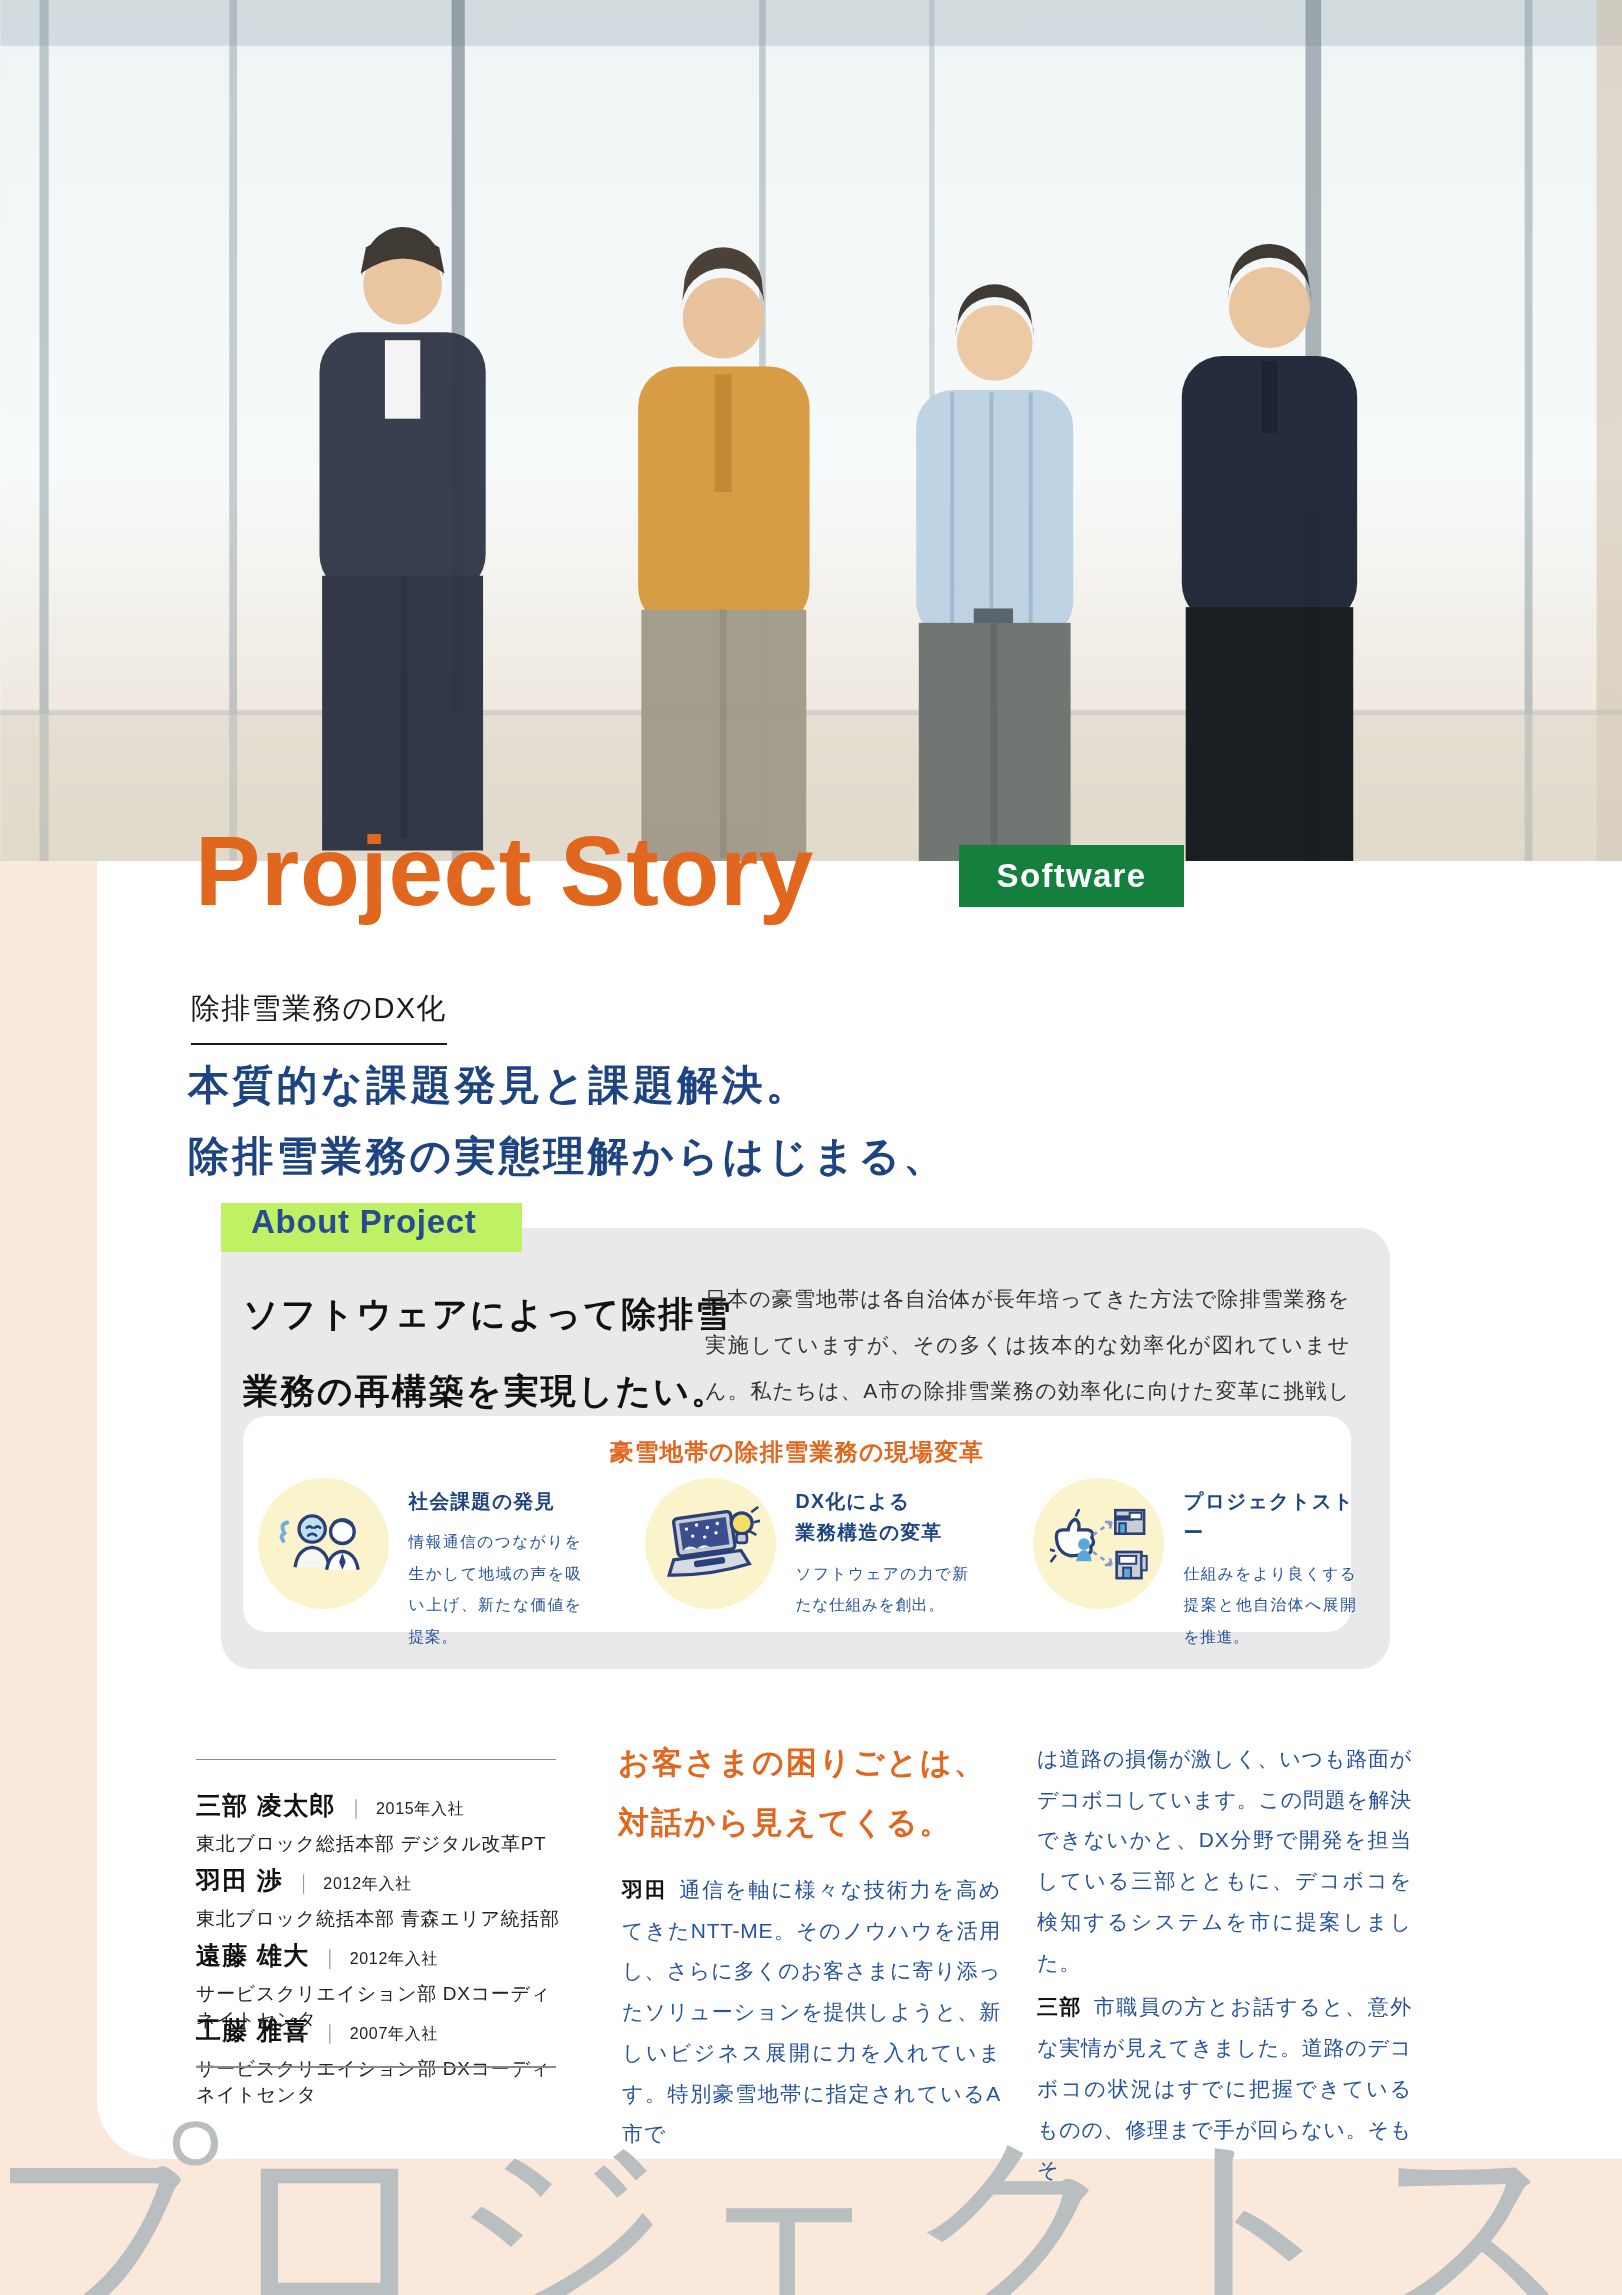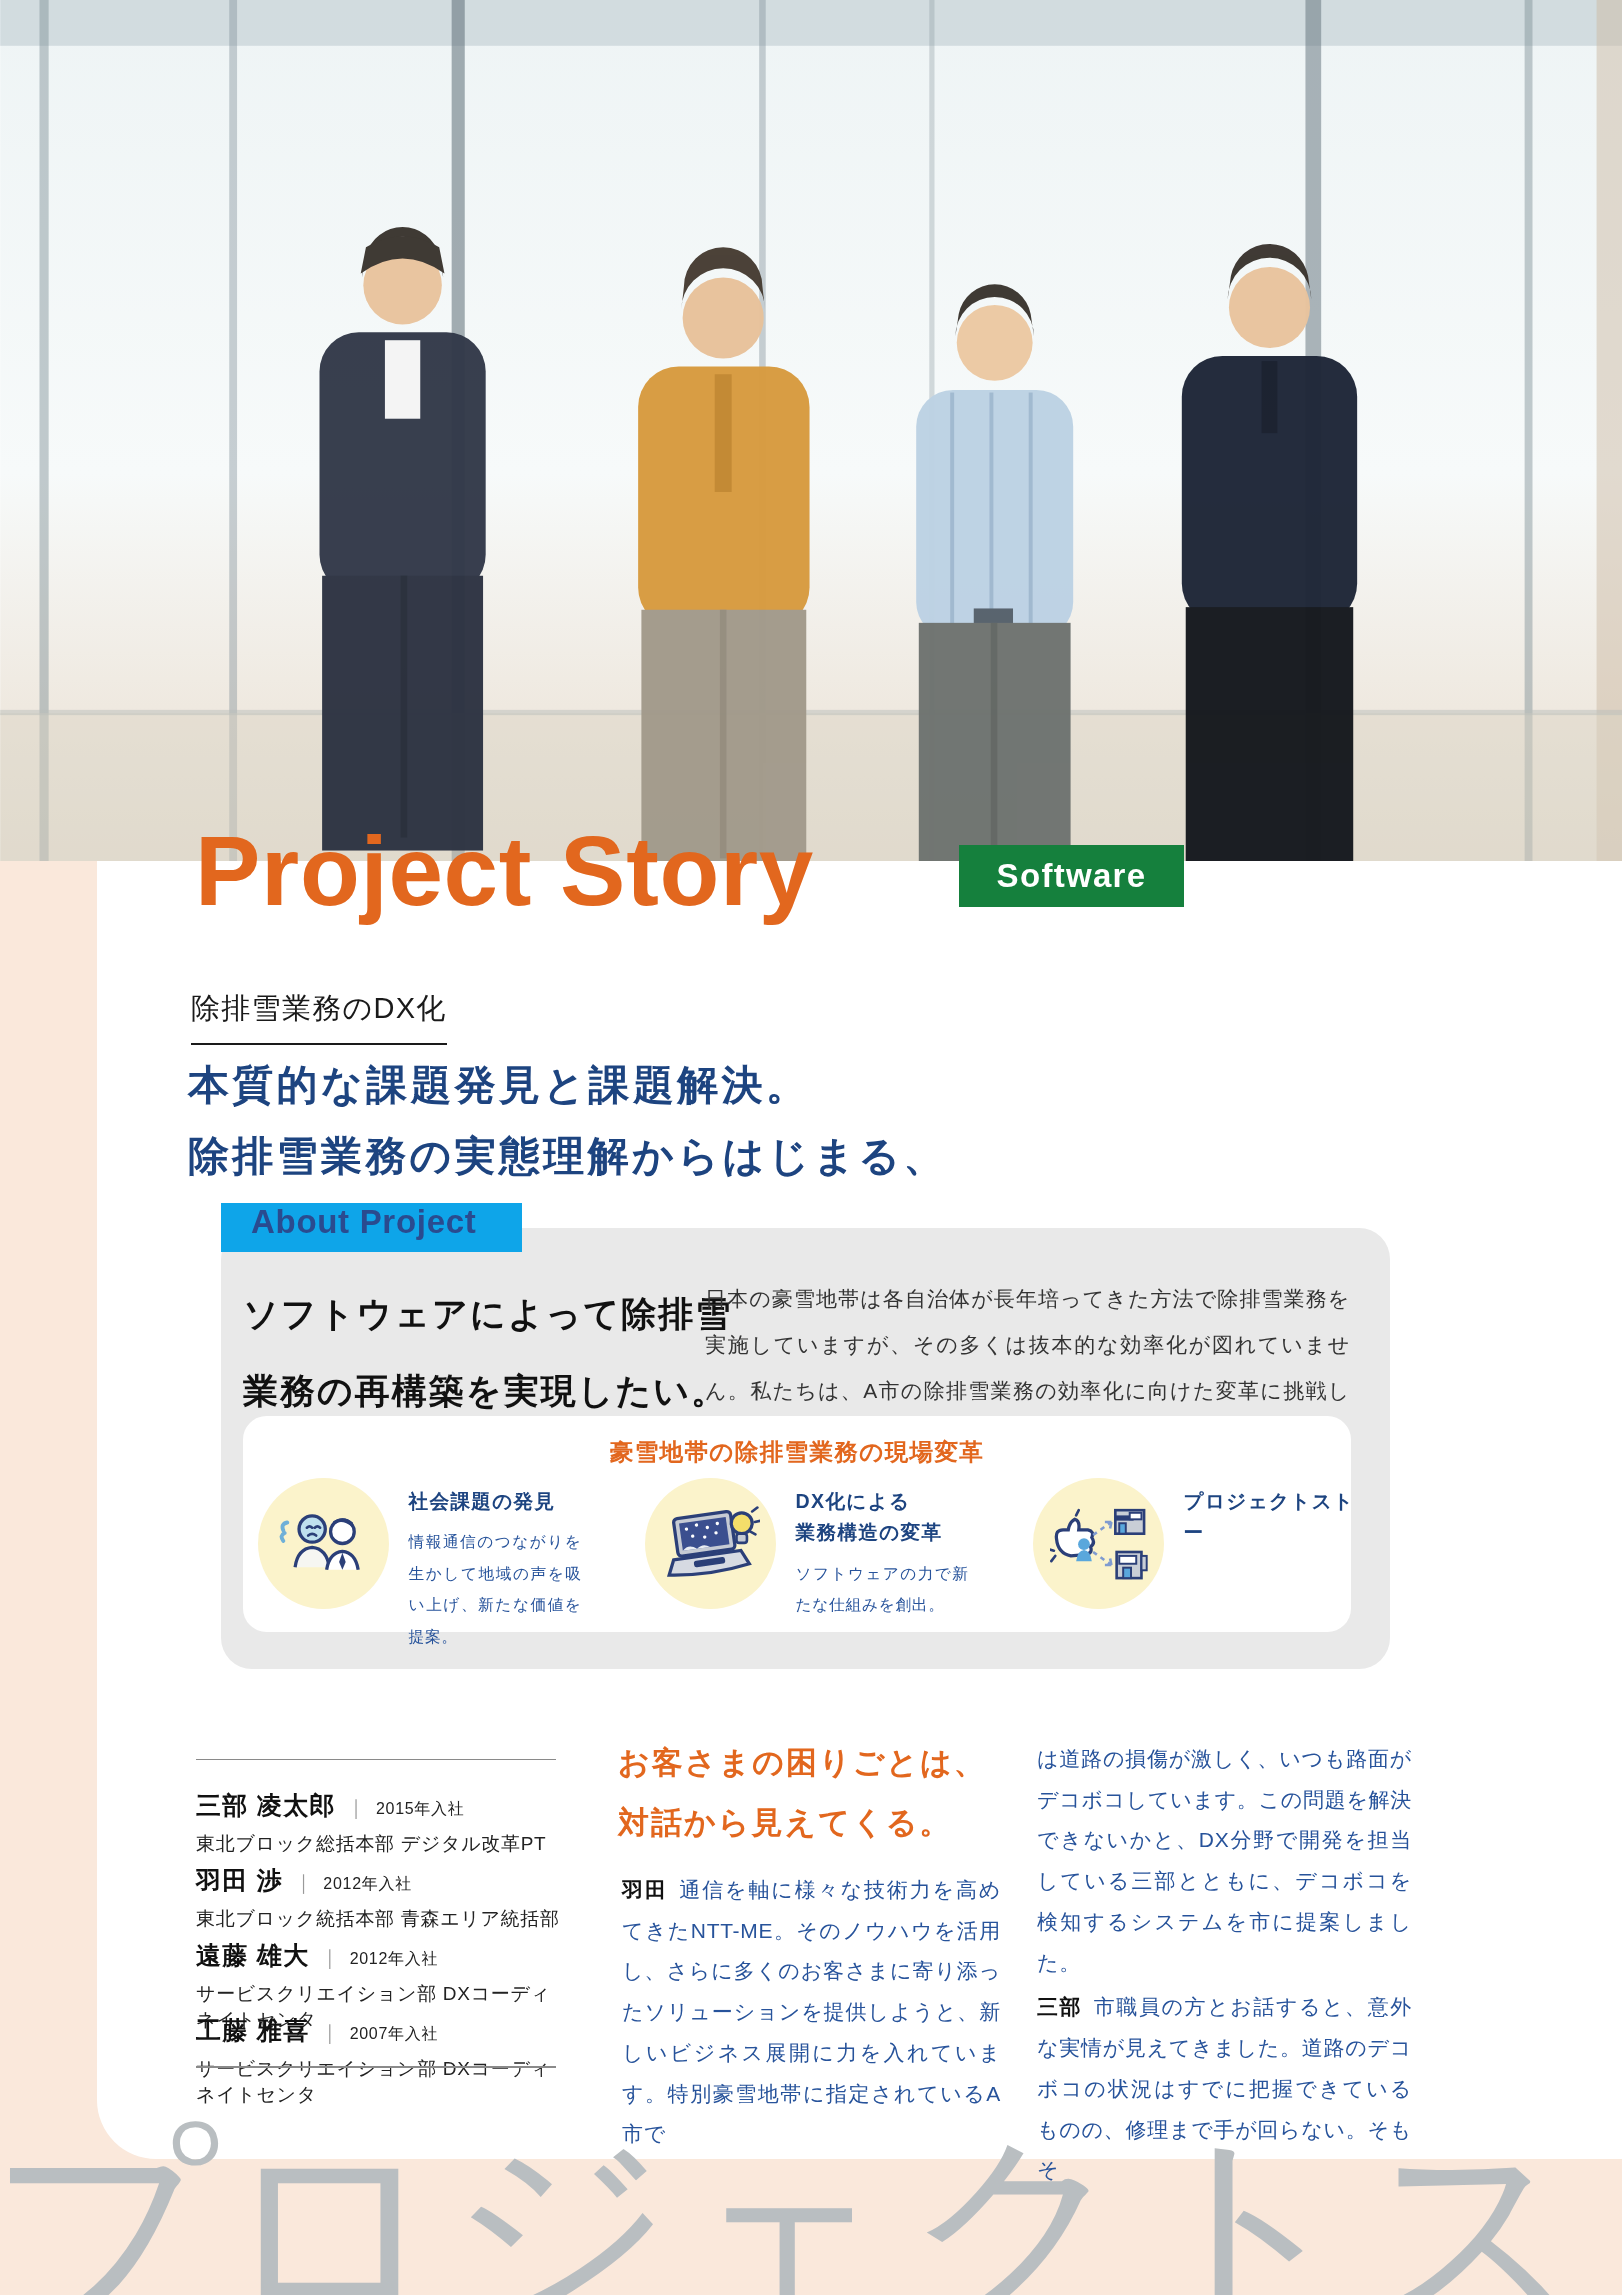--- a/index.html
+++ b/index.html
@@ -26,21 +26,21 @@
     font-size:33px;font-weight:700;letter-spacing:1.3px;}
   
   .eyebrow{position:absolute;left:191px;top:989px;z-index:6;display:inline-block;
     font-size:29px;font-weight:400;color:#1a1a1a;letter-spacing:1.3px;
     padding-bottom:14.4px;border-bottom:2.6px solid #1a1a1a;}
   .headline{position:absolute;left:188px;top:1050px;z-index:6;
     font-size:41px;font-weight:700;color:#1D4480;letter-spacing:3.3px;line-height:1.72;}
   
   .panel{position:absolute;left:221px;top:1228px;width:1169px;height:441px;
     background:#E9E9E9;border-radius:31px;z-index:6;}
-  .about-label{position:absolute;left:221px;top:1203px;z-index:7;background:#0ea5e9;
+  .about-label{position:absolute;left:221px;top:1203px;z-index:7;background:#bef264;
     padding:0 46px 10.5px 30px;font-size:33px;font-weight:700;color:#2A4B8F;letter-spacing:0.7px;}
   .lead{position:absolute;left:243px;top:1275px;z-index:7;
     font-size:35px;font-weight:700;color:#111;letter-spacing:2px;line-height:2.2;}
   .about-body{position:absolute;left:705px;top:1276px;width:645px;z-index:7;
     font-size:21px;color:#333;line-height:2.18;letter-spacing:0.7px;text-align:justify;}
   
   .card{position:absolute;left:243px;top:1416px;width:1108px;height:216px;background:#fff;
     border-radius:23.6px;z-index:7;}
   .card-title{position:absolute;left:243px;top:1436px;width:1108px;z-index:8;text-align:center;
     font-size:23.6px;font-weight:700;color:#E2671E;letter-spacing:1.3px;}
@@ -238,20 +238,21 @@
           <rect x="106" y="84" width="26" height="12" fill="#fff" stroke="#2B3F78" stroke-width="3"></rect>
           <rect x="112" y="102" width="12" height="16" fill="#5aa7dc" stroke="#2B3F78" stroke-width="3"></rect>
           <rect x="140" y="84" width="8" height="22" fill="#c9ced6" stroke="#2B3F78" stroke-width="3"></rect>
         </g>
       </svg>
     </div>
     <div class="item-text">
       <div class="item-title">
         <div>プロジェクトストー</div>
       </div>
+      <div class="item-body">仕組みをより良くする提案と他自治体へ展開を推進。</div>
     </div>
   </div>
 
   <div class="rule top"></div>
   <div class="member" style="top:1779px;">
     <div class="member-top">
       <span class="member-name">三部 凌太郎</span>
       <span class="member-sep">｜</span>
       <span class="member-year">2015年入社</span>
     </div>

